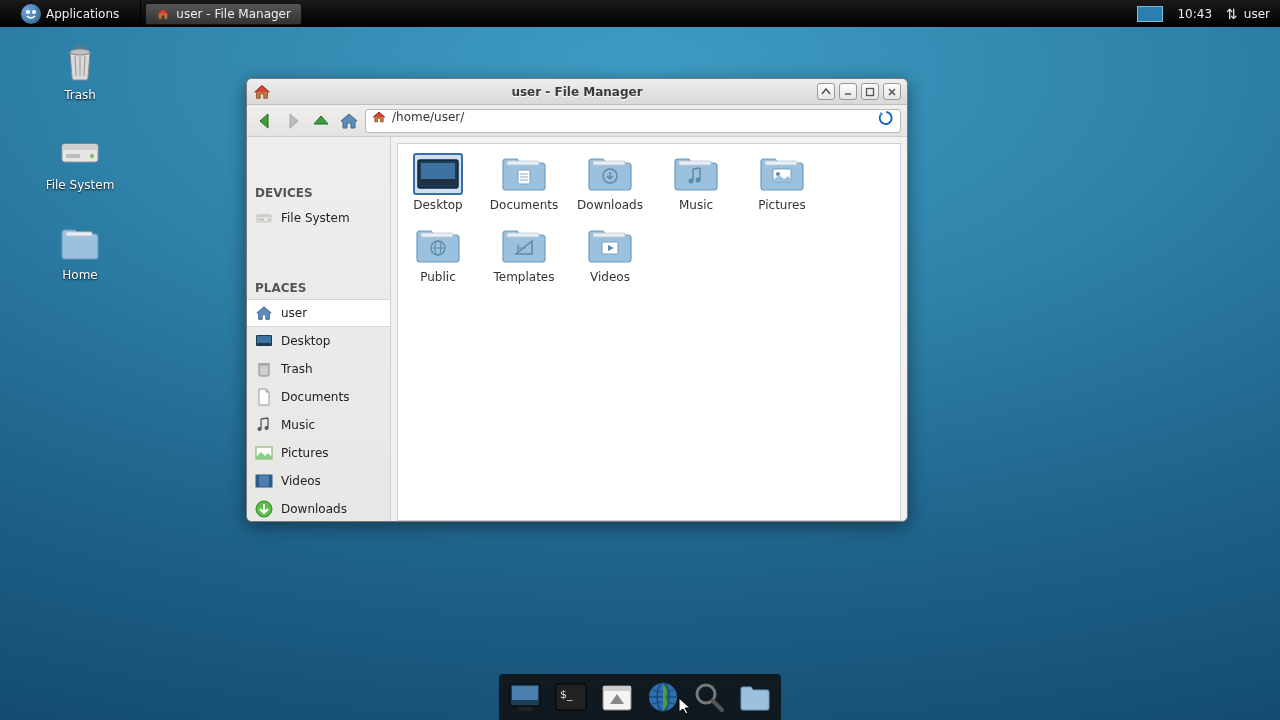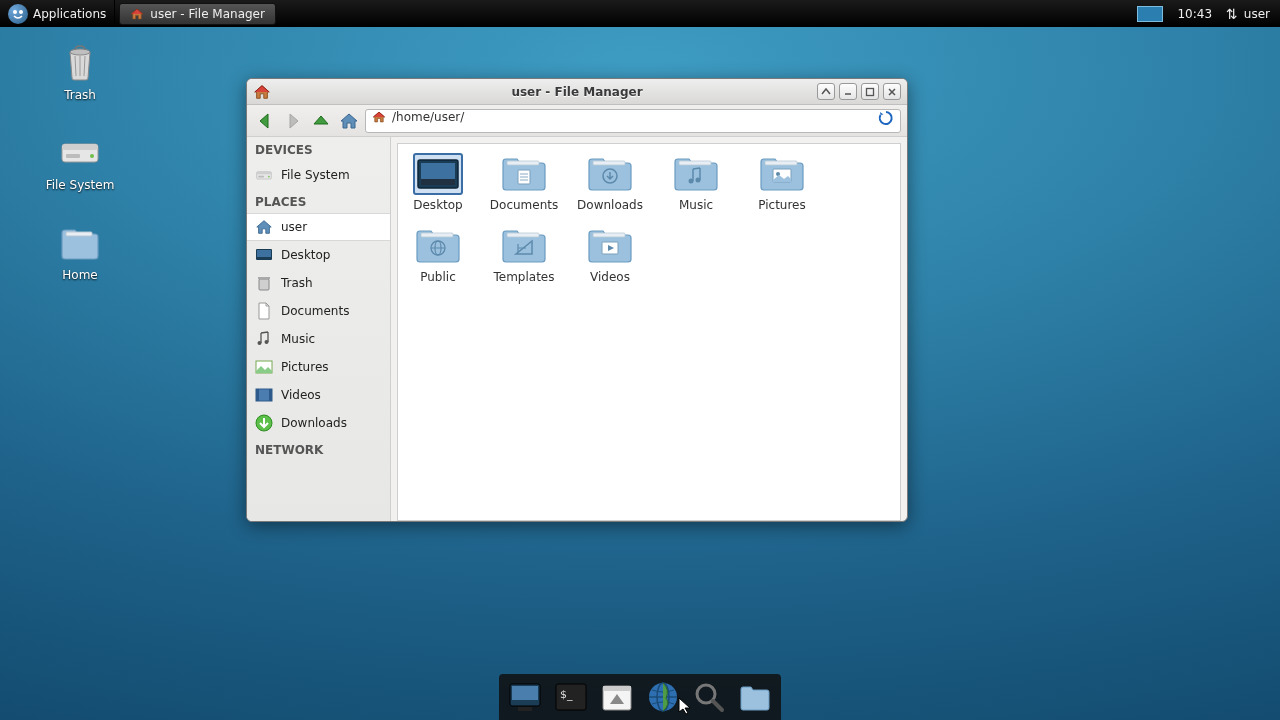--- a/index.html
+++ b/index.html
@@ -13,21 +13,21 @@
 
   
   .top-panel {
     position: absolute; top:0; left:0; right:0; height:27px;
     background: linear-gradient(#1a1a1a,#000);
     display:flex; align-items:center; color:#eee;
     font-size:12px;
     z-index: 50;
   }
   .top-panel .apps-btn {
-    display:flex; align-items:center; gap:5px; padding:0 8px; height:100%;
+    display:flex; align-items:center; gap:5px; padding:0 21px; height:100%;
     border-right:1px solid #000; cursor:pointer;
   }
   .top-panel .apps-btn .xfce-logo {
     width:20px; height:20px; border-radius:50%;
     background: radial-gradient(circle at 30% 30%, #6fa8dc, #2a5f8a);
     display:flex; align-items:center; justify-content:center;
   }
   .top-panel .apps-btn .xfce-logo svg{width:14px;height:14px;}
   .task-btn {
     display:flex; align-items:center; gap:6px;
@@ -87,21 +87,21 @@
     display:flex;align-items:flex-start;padding:0 6px;gap:6px;font-size:12px;color:#333;
   }
   .pathbar .home-mini{width:14px;height:14px;}
   .refresh-ic{width:16px;height:16px;}
 
   .fm-body{flex:1;display:flex;min-height:0;}
   .sidebar{
     width:144px;background:linear-gradient(#eeeeec,#e7e7e5);
     border-right:1px solid #cfcfcf;overflow-y:auto;font-size:12px;
   }
-  .sb-head{padding:6px 8px 4px;font-weight:bold;color:#555;font-size:12px;}
+  .sb-head{padding:6px 8px 4px;font-weight:bold;color:#555;font-size:12px;margin-top:43px;}
   .sb-item{
     display:flex;align-items:center;gap:8px;padding:4px 8px;height:28px;cursor:pointer;
     color:#222;
   }
   .sb-item.selected{background:#fff;border-top:1px solid #d8d8d8;border-bottom:1px solid #d8d8d8;}
   .sb-item .ic{width:18px;height:18px;display:flex;align-items:center;justify-content:center;}
   .sb-item .ic svg{width:18px;height:18px;}
 
   .content-pane{
     flex:1;background:#fff;overflow:auto;border-left:1px solid #e0e0e0;margin:6px 6px 0 6px;border:1px solid #cfcfcf;

